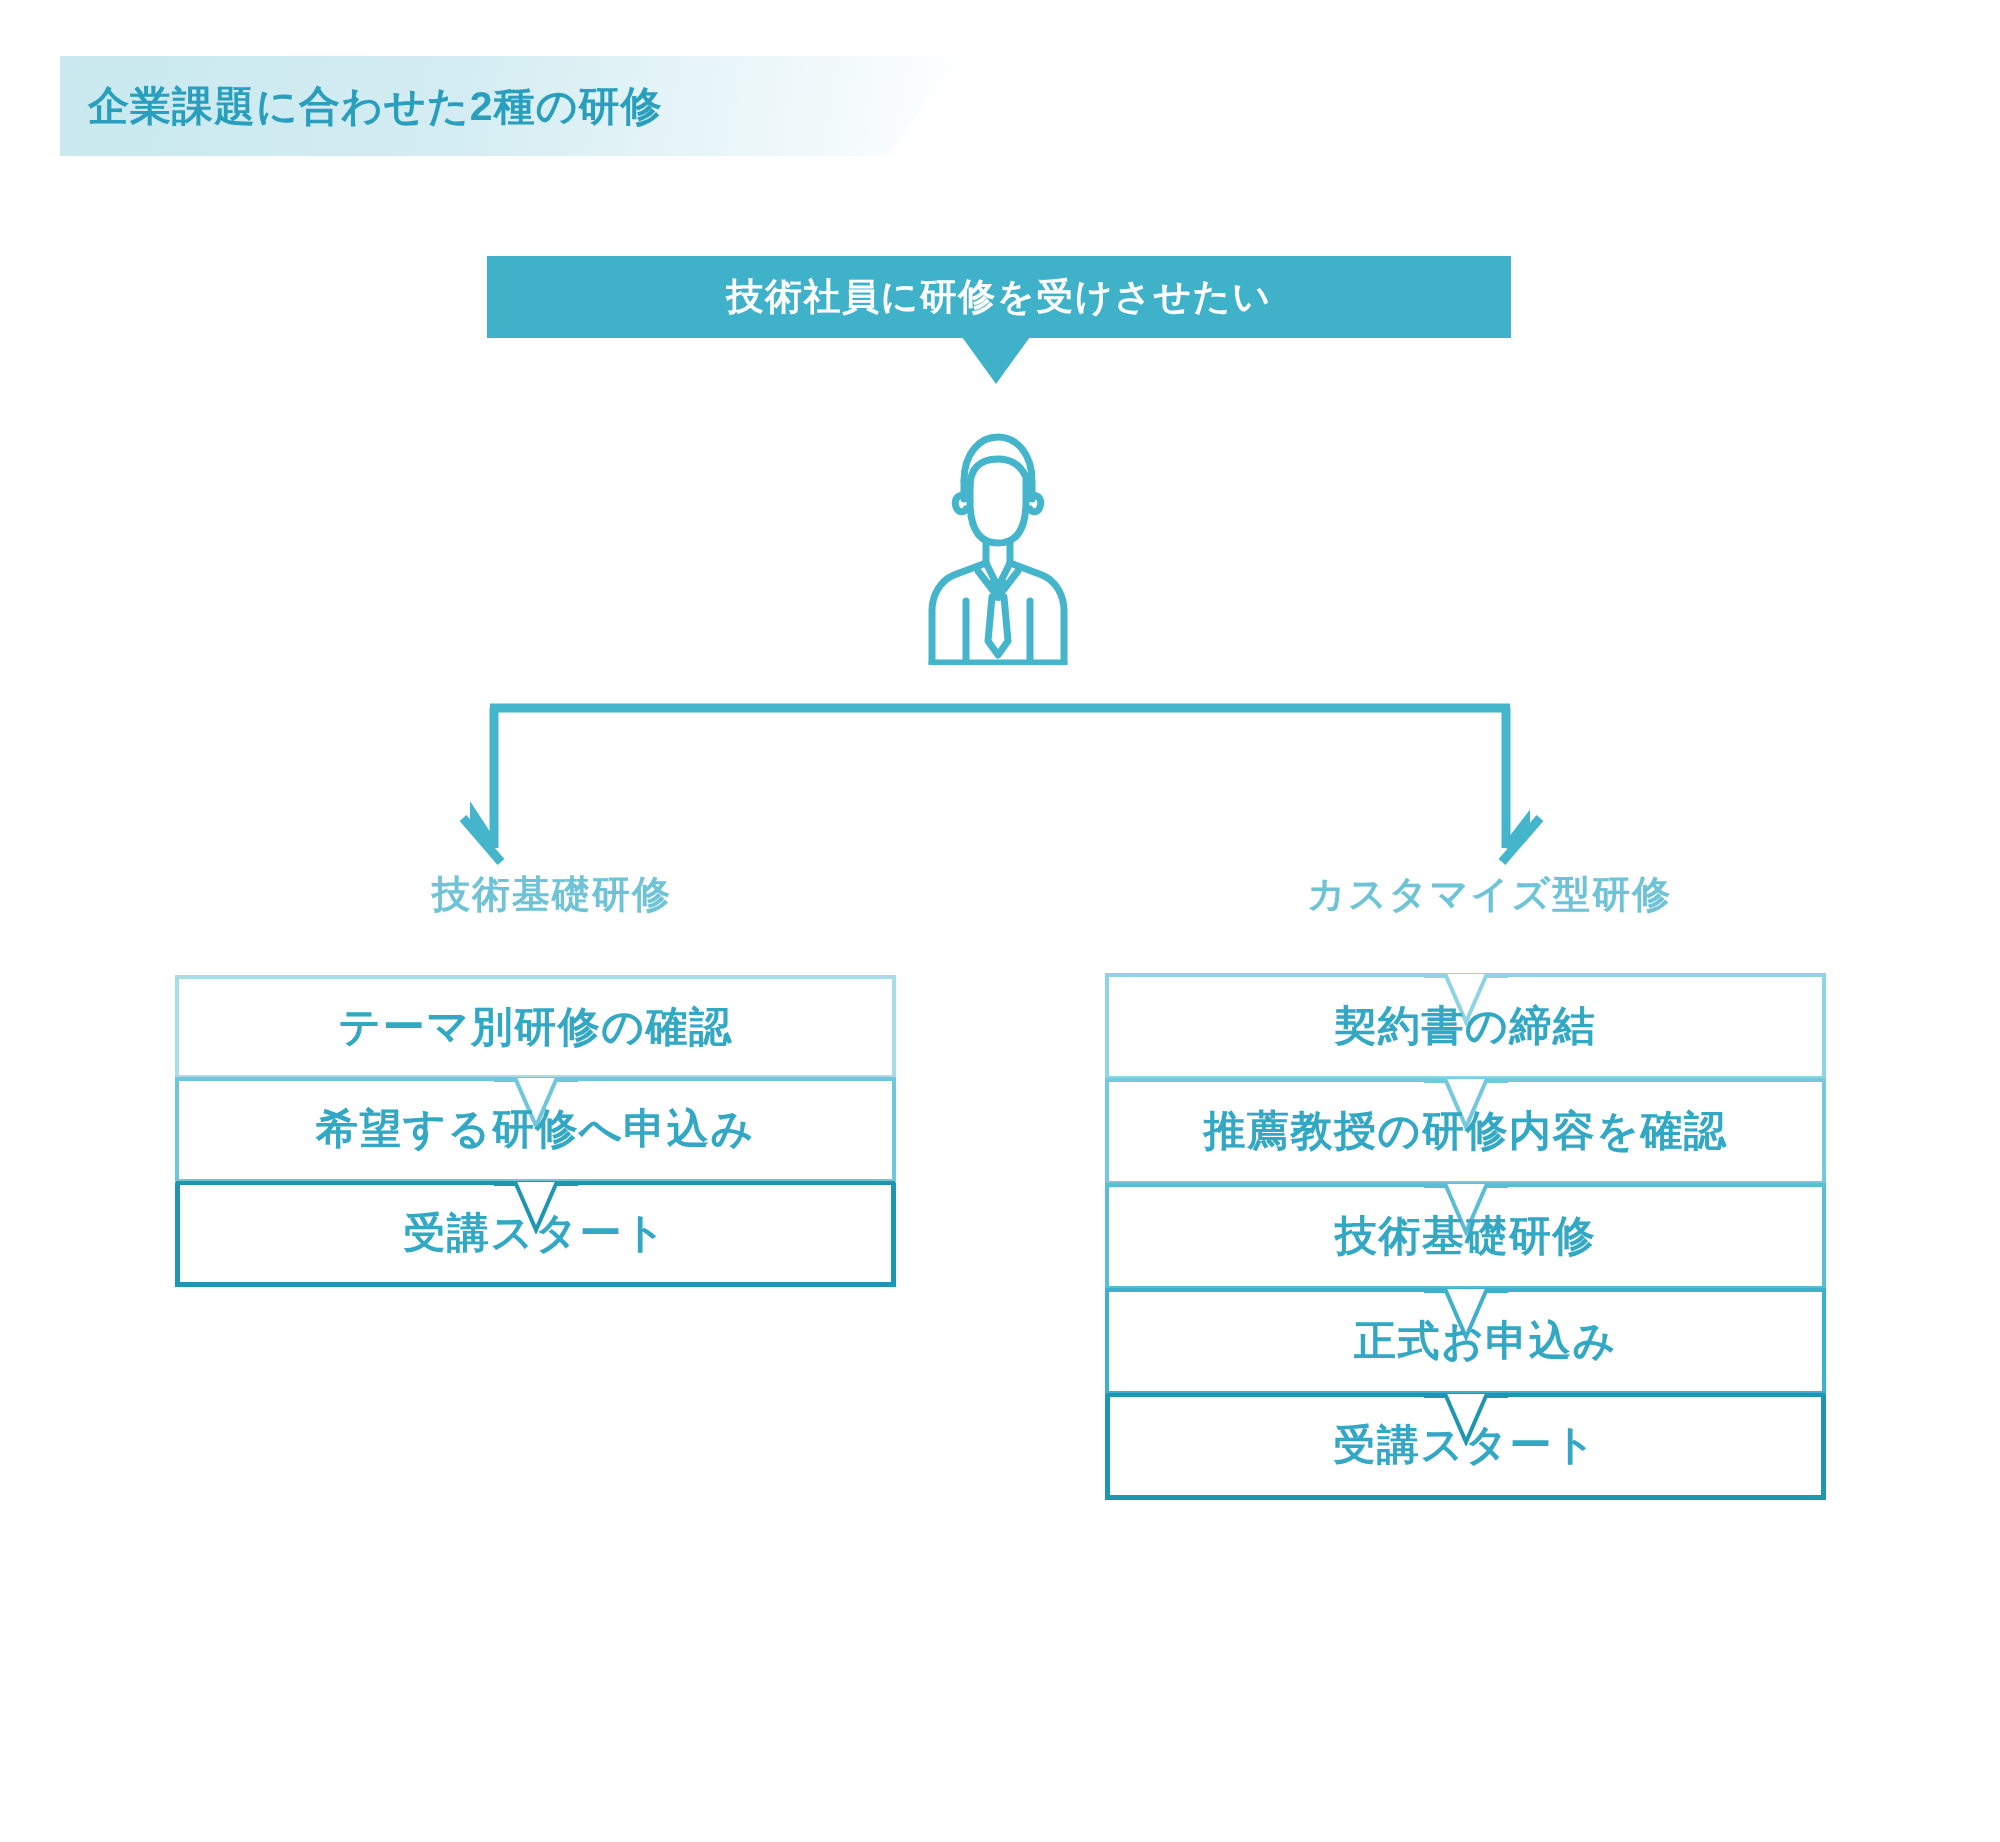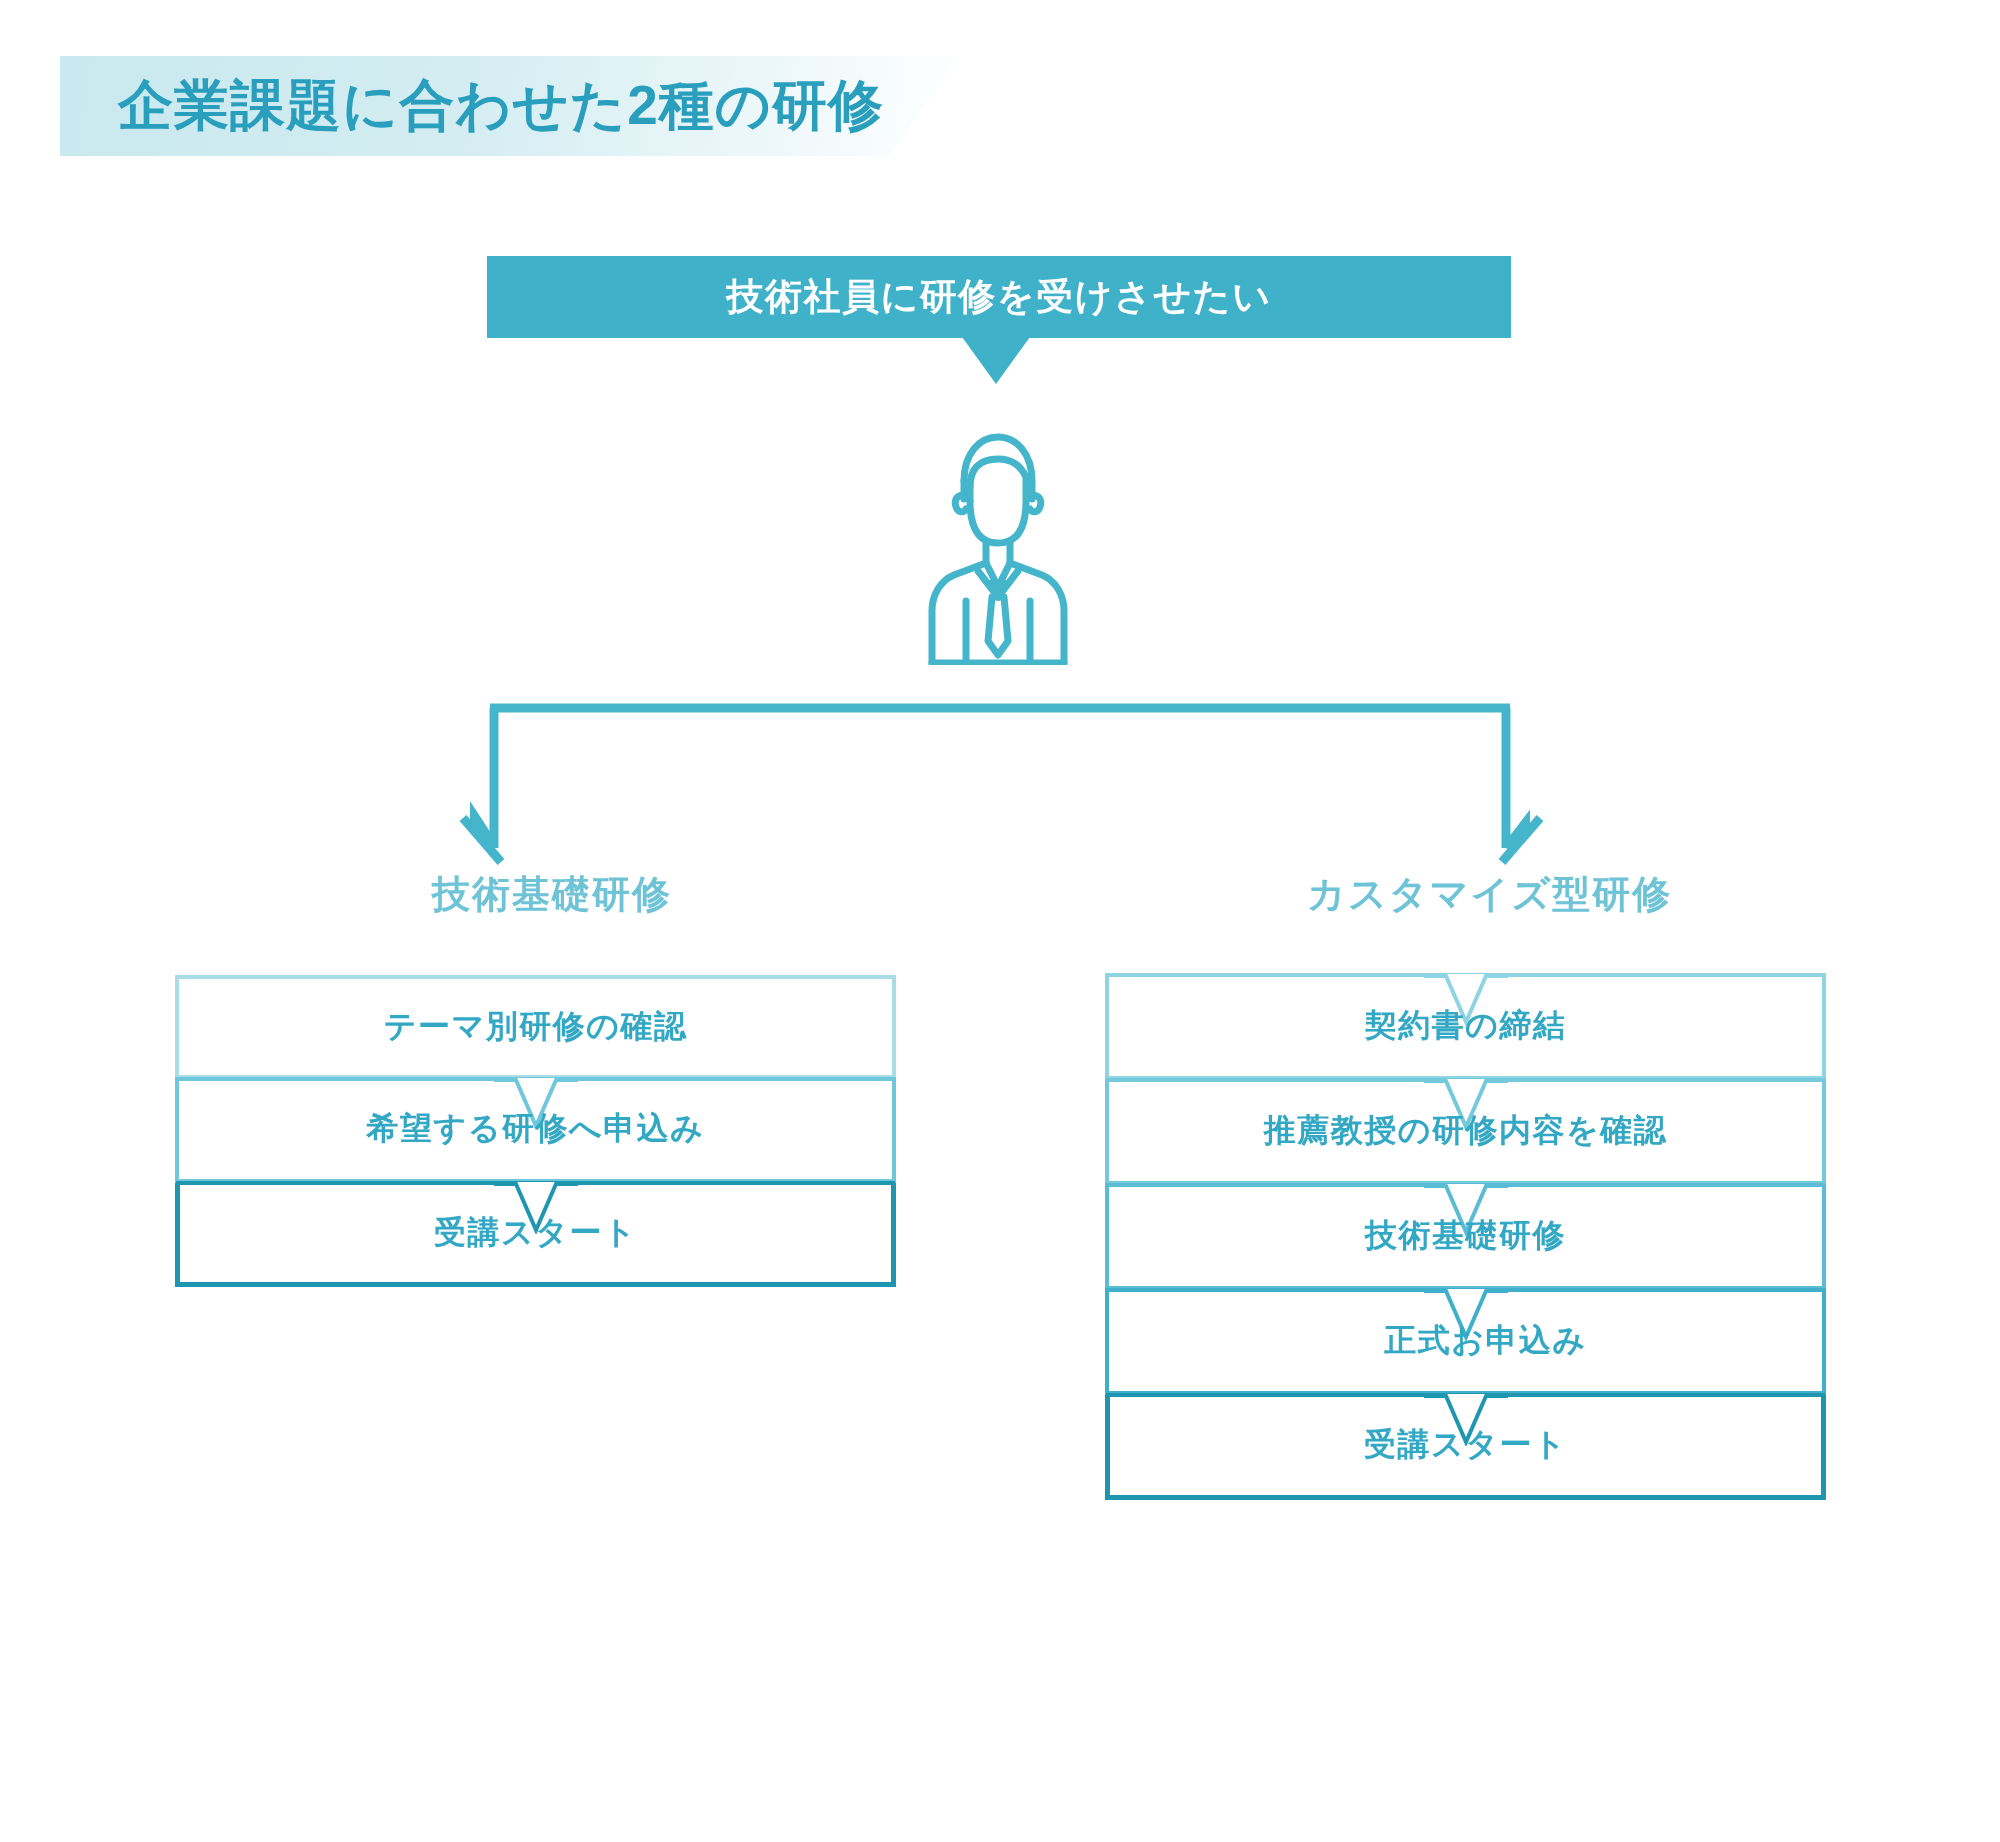--- a/index.html
+++ b/index.html
@@ -21,23 +21,23 @@
     left: 60px;
     top: 56px;
     width: 900px;
     height: 100px;
     background: linear-gradient(100deg, #c8e9ef 0%, #d4edf2 45%, #eef8fa 80%, #ffffff 100%);
     clip-path: polygon(0 0, 100% 0, 92% 100%, 0 100%);
     display: flex;
     align-items: center;
   }
   .title-text {
-    margin-left: 58px;
+    margin-left: 28px;
     color: #2a9fbd;
-    font-size: 55px;
+    font-size: 41px;
     font-weight: bold;
     letter-spacing: 1px;
     white-space: nowrap;
   }
 
   
   .header-box {
     position: absolute;
     left: 487px;
     top: 256px;
@@ -109,21 +109,21 @@
     position: relative;
     box-sizing: border-box;
     border-style: solid;
     border-color: inherit;
     display: flex;
     align-items: center;
     justify-content: center;
   }
   .flow-cell-text {
     color: #33a8c4;
-    font-size: 32px;
+    font-size: 42px;
     font-weight: bold;
     letter-spacing: 1.5px;
     white-space: nowrap;
     position: relative;
     z-index: 3;
     font-family: Liberation Mono, monospace;
   }
   
   .notch {
     position: absolute;

